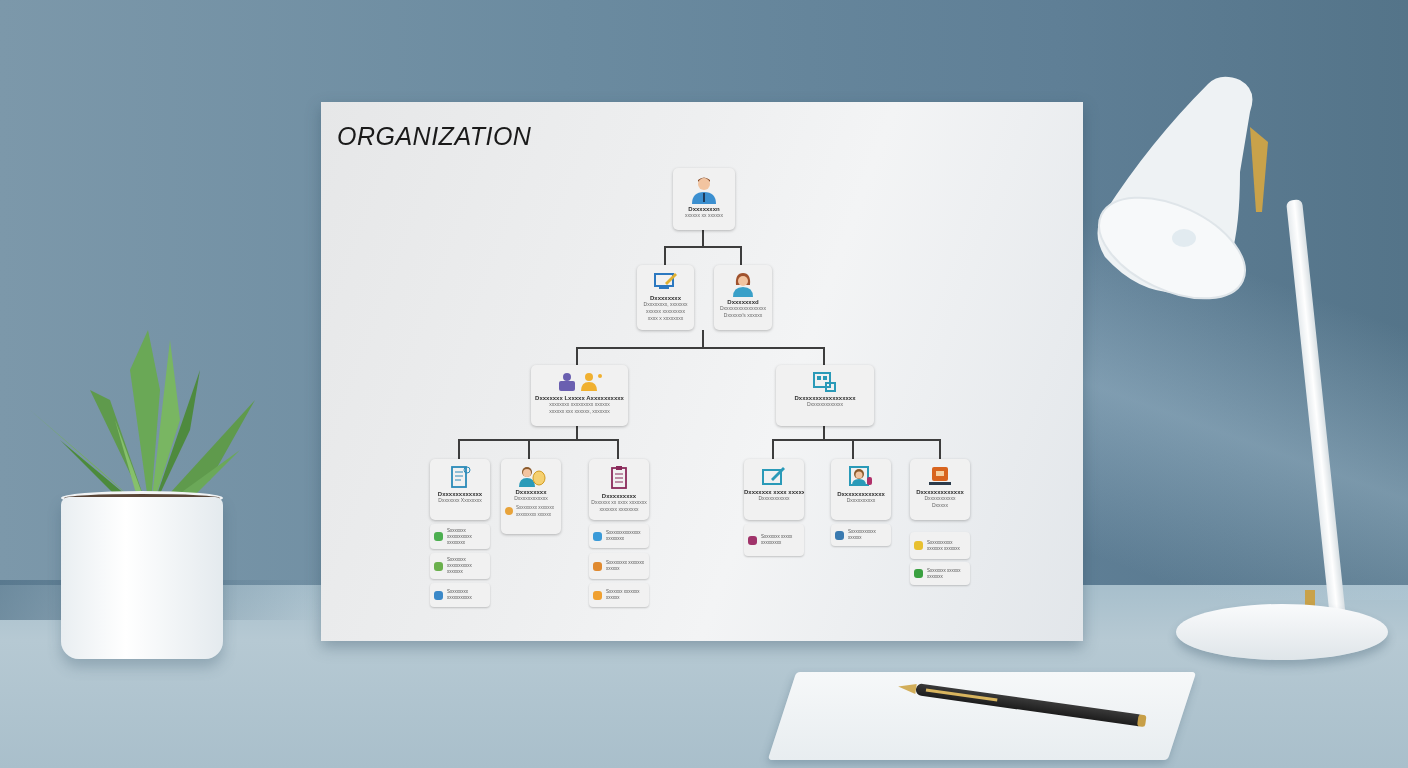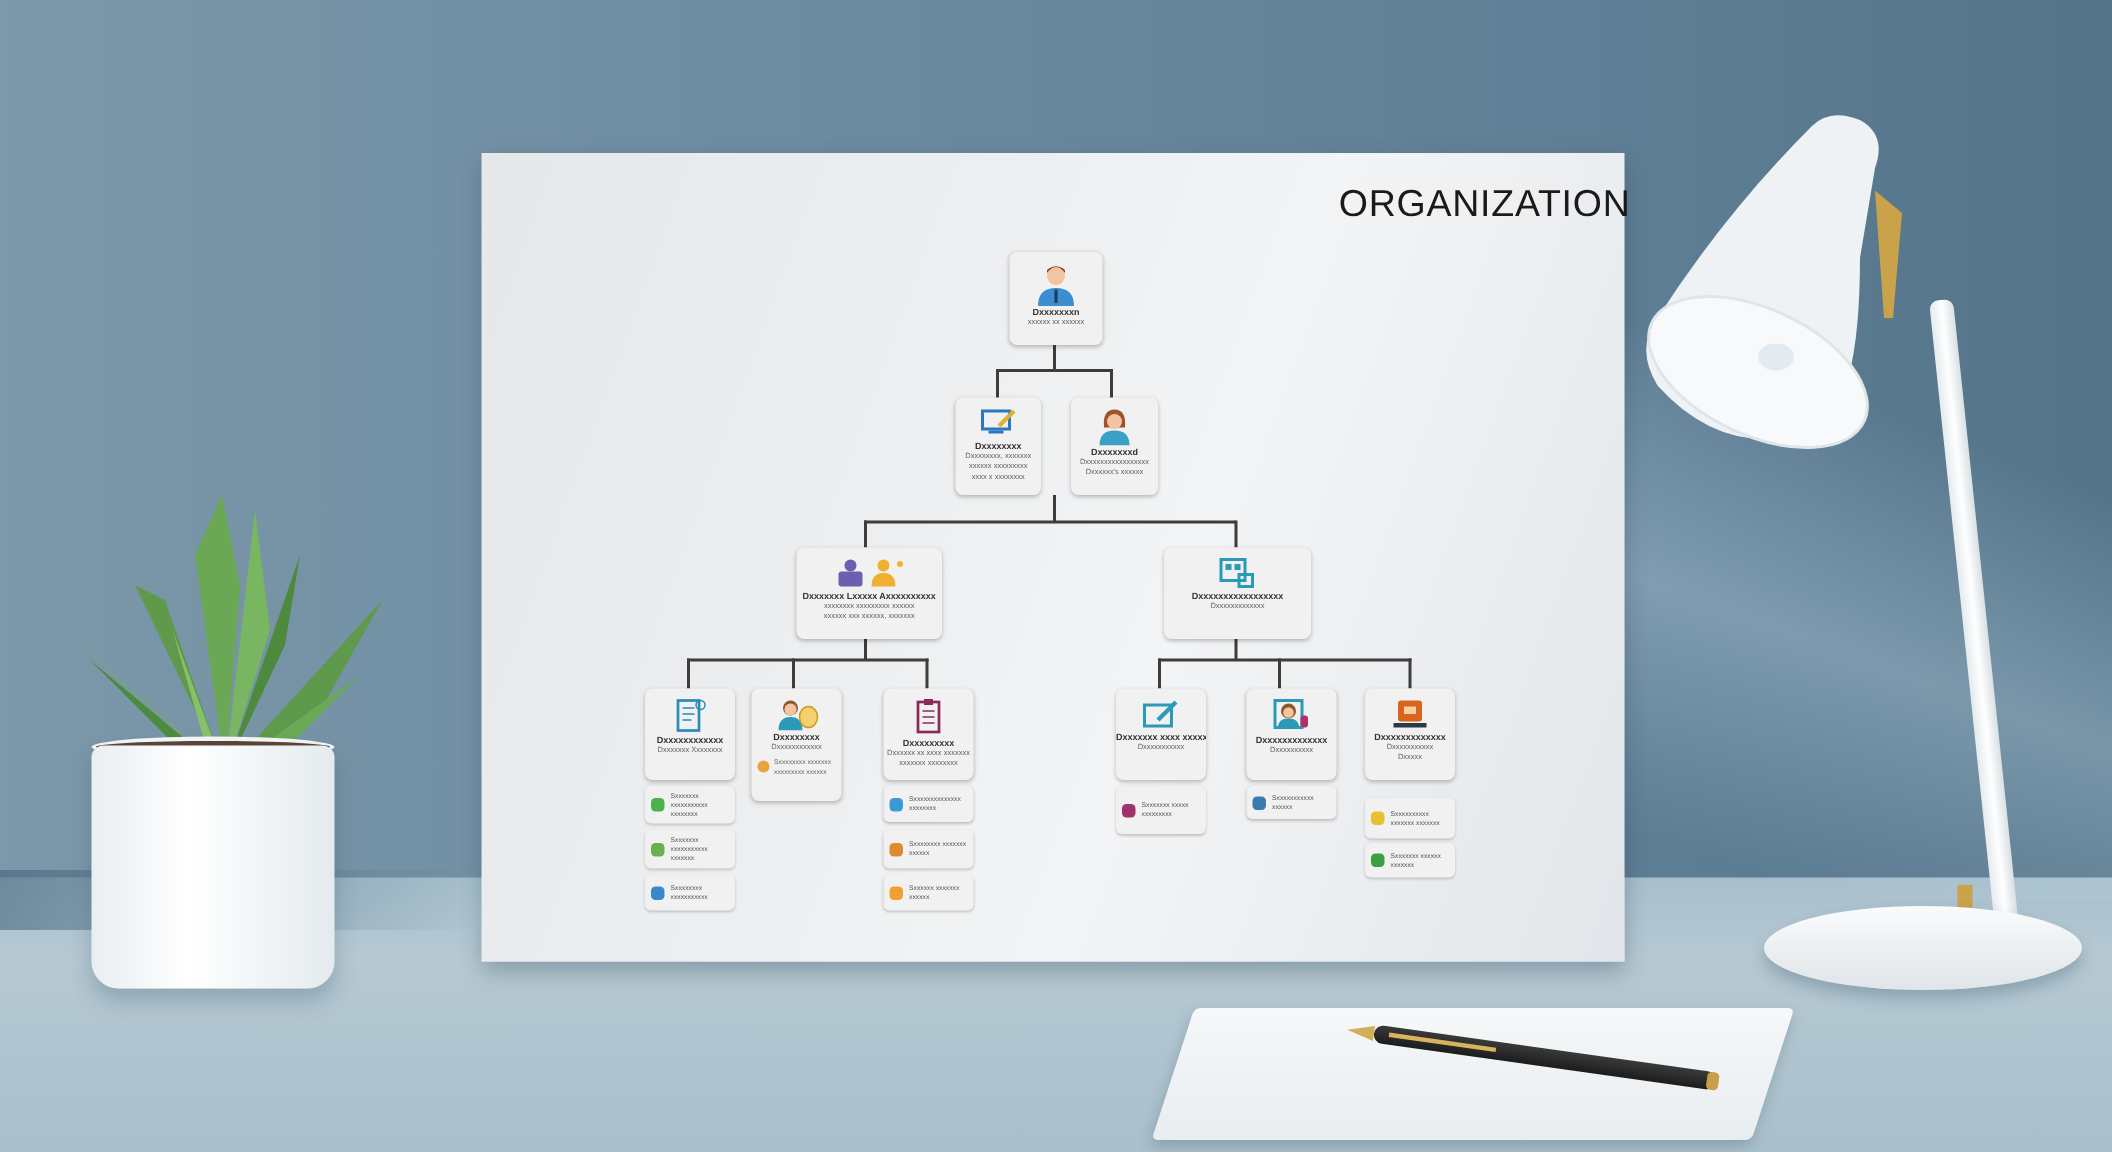--- a/index.html
+++ b/index.html
@@ -8,21 +8,21 @@
   .desk{position:absolute;left:0;top:585px;width:1408px;height:183px;
     background:linear-gradient(180deg,#a7bfcc 0%,#b6c9d3 30%,#a9bfcb 100%);}
   .desk-shadow{position:absolute;left:0;top:580px;width:320px;height:40px;background:linear-gradient(90deg,rgba(60,95,120,.55),rgba(60,95,120,0));}
   .lightbeam{position:absolute;left:900px;top:220px;width:520px;height:380px;
     background:linear-gradient(200deg,rgba(255,255,255,0) 20%,rgba(190,215,230,.35) 50%,rgba(255,255,255,0) 80%);}
 
   
   .board{position:absolute;left:321px;top:102px;width:762px;height:539px;
     background:linear-gradient(110deg,#e6e7e8 0%,#eeeff0 40%,#f3f4f5 60%,#e2e6ea 100%);
     box-shadow:0 6px 14px rgba(40,70,90,.35);}
-  .board-title{position:absolute;left:4px;width:100%;top:20px;text-align:right;font-size:25px;color:#1a1a1a;letter-spacing:.5px;}
+  .board-title{position:absolute;left:16px;width:100%;top:20px;text-align:left;font-size:25px;color:#1a1a1a;letter-spacing:.5px;font-style:italic;}
   .line{position:absolute;background:#3d3d3d;}
   .card{position:absolute;background:#f1f1f1;border-radius:5px;box-shadow:0 1px 3px rgba(0,0,0,.25);text-align:center;}
   .card .ttl{font-size:6px;font-weight:bold;color:#333;margin-top:2px;white-space:nowrap;overflow:hidden;}
   .card .sub{font-size:5px;color:#666;white-space:nowrap;overflow:hidden;line-height:7px;}
   .icon{display:block;margin:6px auto 2px auto;}
   .sub-card{position:absolute;background:#f1f1f1;border-radius:4px;box-shadow:0 1px 2px rgba(0,0,0,.2);display:flex;align-items:center;padding:2px 4px;box-sizing:border-box;}
   .sub-card .dot{width:9px;height:9px;border-radius:3px;flex:0 0 9px;margin-right:4px;}
   .sub-card .txt{font-size:4.5px;color:#555;line-height:6px;text-align:left;overflow:hidden;}
 
   

